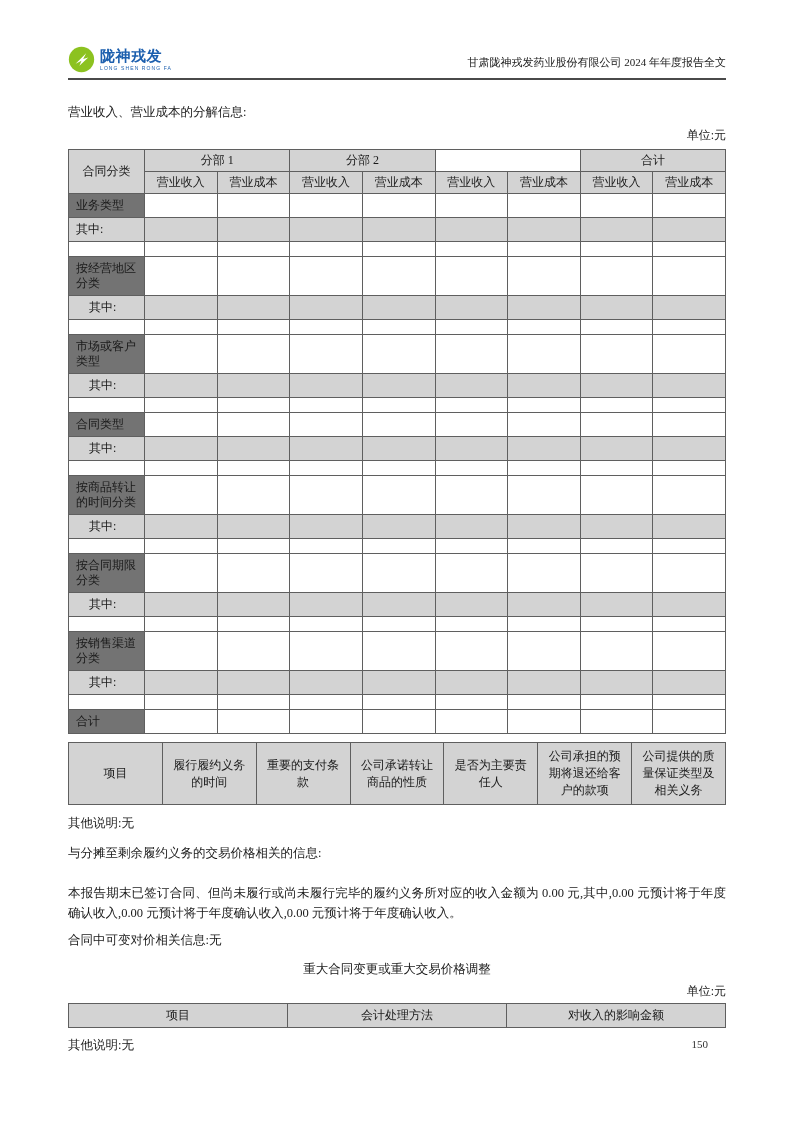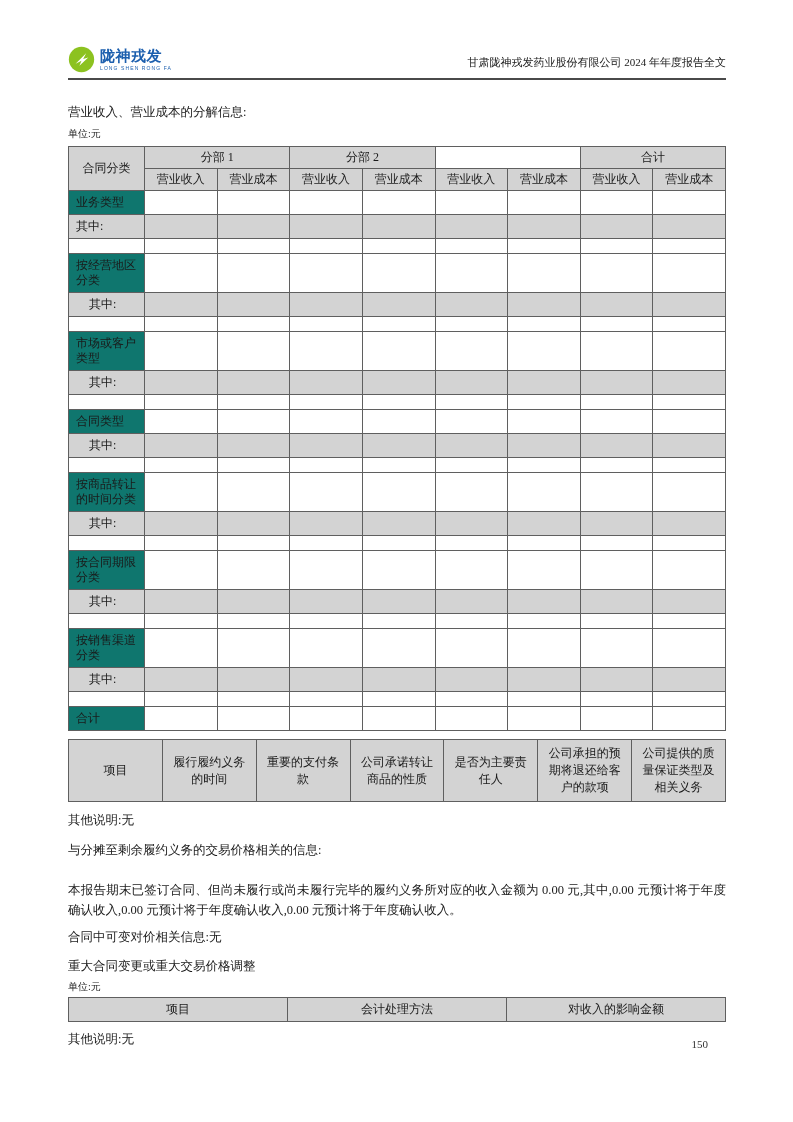--- a/index.html
+++ b/index.html
@@ -14,50 +14,50 @@
   
   .hdr { display: flex; justify-content: space-between; align-items: flex-end; padding-top: 46px; }
   .logo { display: flex; align-items: center; gap: 5px; }
   .logo svg { width: 27px; height: 27px; display: block; }
   .brand-cn { font-family: "Liberation Sans", sans-serif; font-weight: bold; font-size: 15px; color: #1c5fae; letter-spacing: .5px; line-height: 16px; }
   .brand-en { font-family: "Liberation Sans", sans-serif; font-size: 5px; color: #1c5fae; letter-spacing: 1.1px; margin-top: 1px; }
   .title { font-size: 11px; padding-bottom: 3px; }
   .rule { border-bottom: 2.5px solid #4a4a4a; margin-top: 5px; }
 
   .h1 { font-size: 12.5px; margin-top: 24px; }
-  .unit { font-size: 10px; text-align: left; margin-top: 6px; }
+  .unit { font-size: 12px; text-align: right; margin-top: 6px; }
   .h2 { font-size: 12.5px; }
 
   
   table { width: 100%; border-collapse: collapse; table-layout: fixed; }
   th, td { border: 1px solid #5f5f5f; font-weight: normal; font-size: 12px; vertical-align: middle; }
   th { background: #d3d3d3; text-align: center; }
 
   
   .t1 { margin-top: 5px; }
   .t1 col.c0 { width: 76px; }
   .t1 th { height: 21px; padding: 2px 2px; }
   .t1 th.blank { background: #ffffff; }
   .t1 td { background: #ffffff; height: 22px; padding: 3px 4px; line-height: 15px; }
-  .t1 td.lbl { background: #0f766e; text-align: left; padding: 4px 8px 4px 7px; }
+  .t1 td.lbl { background: #737373; text-align: left; padding: 4px 8px 4px 7px; }
   .t1 tr.shaded td { background: #d3d3d3; height: 21px; }
   .t1 tr.ind td.lbl { padding-left: 20px; }
   .t1 tr.empty td { background: #ffffff; height: 15px; padding: 0; }
 
   
   .hh-oblig { margin-top: 8px; }
   .t2 { margin-top: 8px; }
   .t2 th { padding: 5px 8px; line-height: 17px; }
 
   
   .note1 { margin-top: 10px; }
   .hh-remain { margin-top: 13px; }
   .para { font-size: 12.5px; line-height: 20px; margin-top: 21px; text-align: justify; }
   .hh-var { margin-top: 9px; }
-  .hh-major { margin-top: 12px; }
+  .hh-major { margin-top: 12px; text-align: center; }
   .unit2 { margin-top: 5px; }
 
   
   .t3 { margin-top: 3px; }
   .t3 th { height: 23px; padding: 3px 6px; }
   .note2 { margin-top: 9px; }
 
   .pageno { position: absolute; top: 1038px; right: 18px; font-size: 11px; color: #333333; }
 </style>
 </head>

